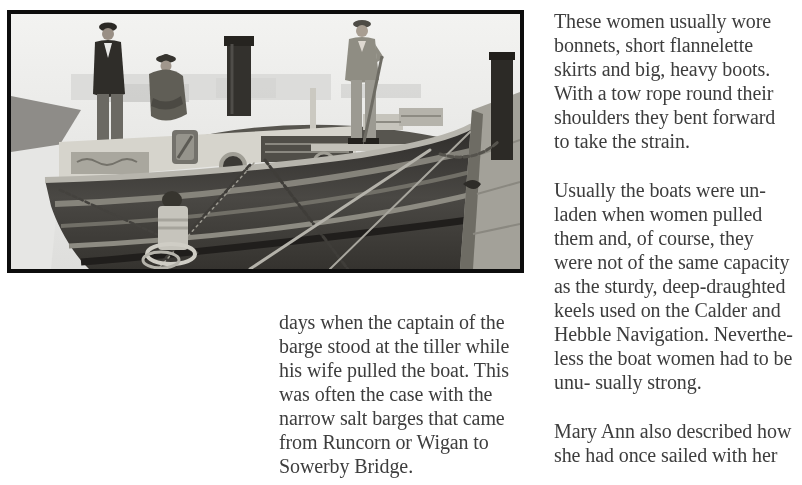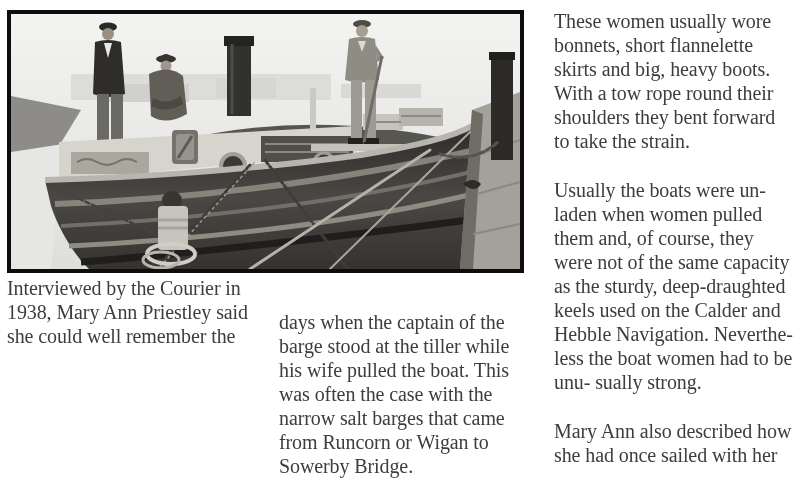--- a/index.html
+++ b/index.html
@@ -165,23 +165,20 @@
         <ellipse cx="161" cy="186" rx="10" ry="9" fill="#37352f"></ellipse>
         <rect x="147" y="192" width="30" height="44" rx="4" fill="#c6c4bc"></rect>
         <path d="M147,206 h30 M147,214 h30" stroke="#a6a49c" stroke-width="3"></path>
         <ellipse cx="160" cy="240" rx="24" ry="10" fill="none" stroke="#cfcdc5" stroke-width="4"></ellipse>
         <ellipse cx="150" cy="246" rx="18" ry="8" fill="none" stroke="#b5b3ab" stroke-width="3"></ellipse>
       </g>
     </svg>
   </figure>
 
   <div class="col col-left">
-    <p>Interviewed by the Courier in
-1938, Mary Ann Priestley said
-she could well remember the</p>
   </div>
 
   <div class="col col-middle">
     <p>days when the captain of the
 barge stood at the tiller while
 his wife pulled the boat. This
 was often the case with the
 narrow salt barges that came
 from Runcorn or Wigan to
 Sowerby Bridge.</p>

